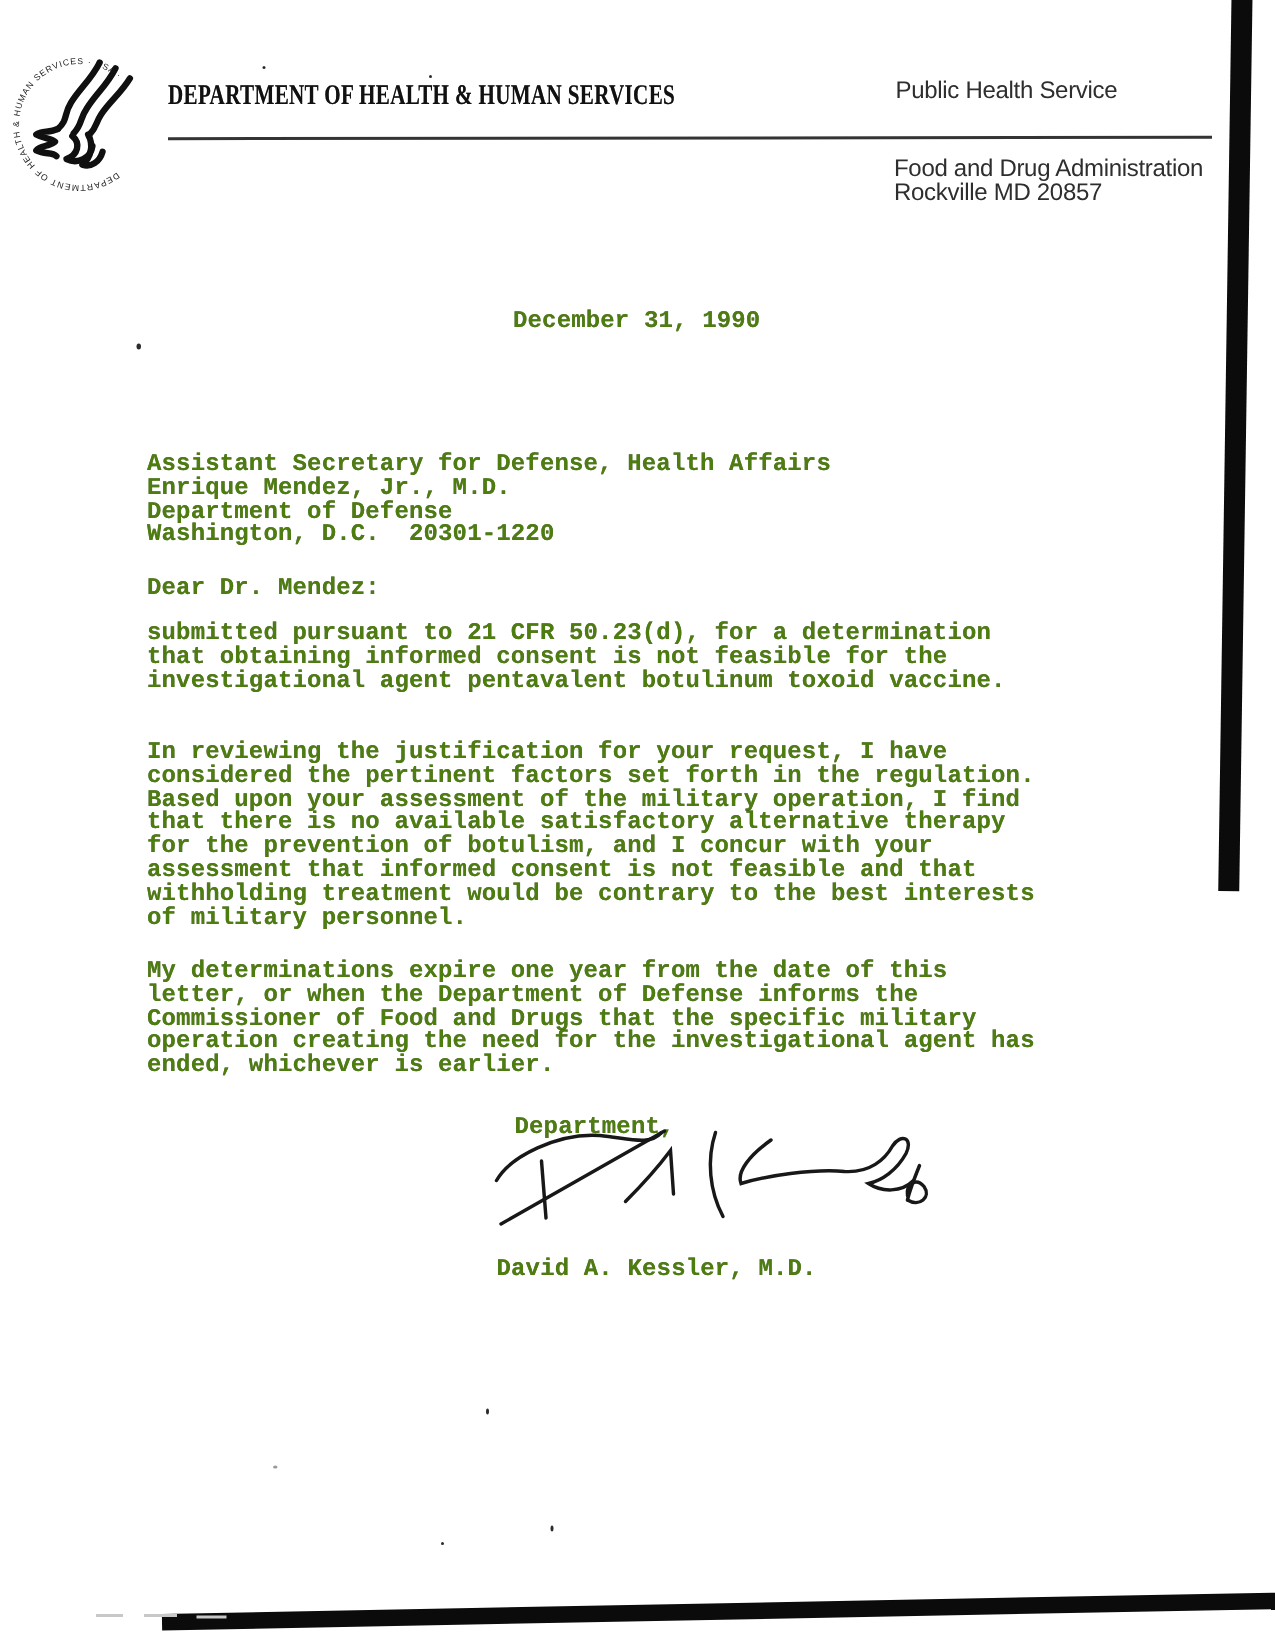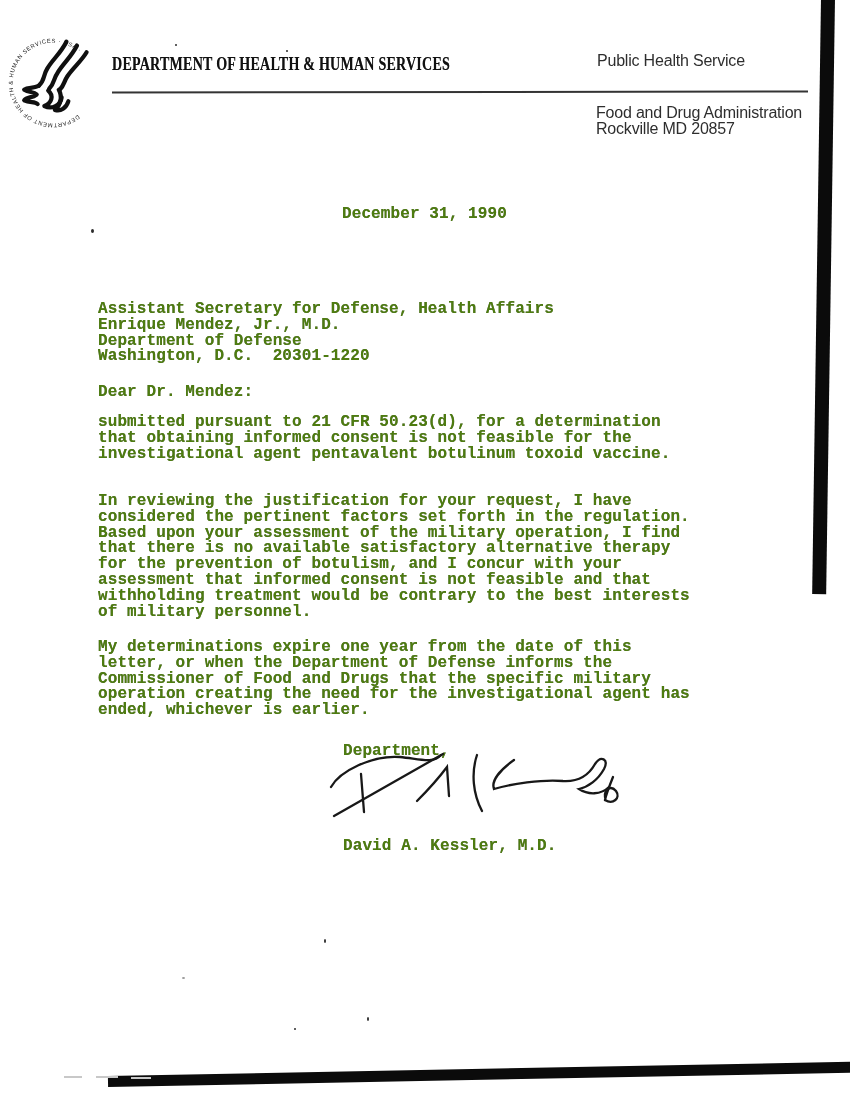--- a/index.html
+++ b/index.html
@@ -93,21 +93,21 @@
       <path d="M123,8 L14,70"></path>
       <path d="M41,28 L44,66"></path>
       <path d="M97,55 C110,42 121,29 127,21 L129,50"></path>
       <path d="M157,9 C151,27 153,48 162,65"></path>
       <path d="M194,14 C180,24 171,35 174,43 C190,38 223,33 243,35 C260,36 270,27 275,18 C281,9 289,13 284,23 C278,34 268,41 259,43 C268,49 281,49 289,41"></path>
       <path d="M293,31 C289,41 286,49 285,54"></path>
       <path d="M285,54 C293,59 301,52 296,45 C291,39 284,43 285,51"></path>
     </g>
   </svg>
 
-  <div class="mono" style="left:343px; top:807px;">
+  <div class="mono" style="left:331px; top:807px;">
     <div class="tline">David A. Kessler, M.D.</div>
   </div>
 
   <div class="edge-bar-right"></div>
   <div class="bottom-bar"></div>
   <div class="dash" style="left:64px;  top:1076px; width:18px;"></div>
   <div class="dash" style="left:96px;  top:1076px; width:22px;"></div>
   <div class="dash" style="left:131px; top:1077px; width:20px;"></div>
   <div class="speck" style="left:91px;  top:229px;  width:3px; height:4px;"></div>
   <div class="speck" style="left:175px; top:44px;  width:2px; height:2px;"></div>

